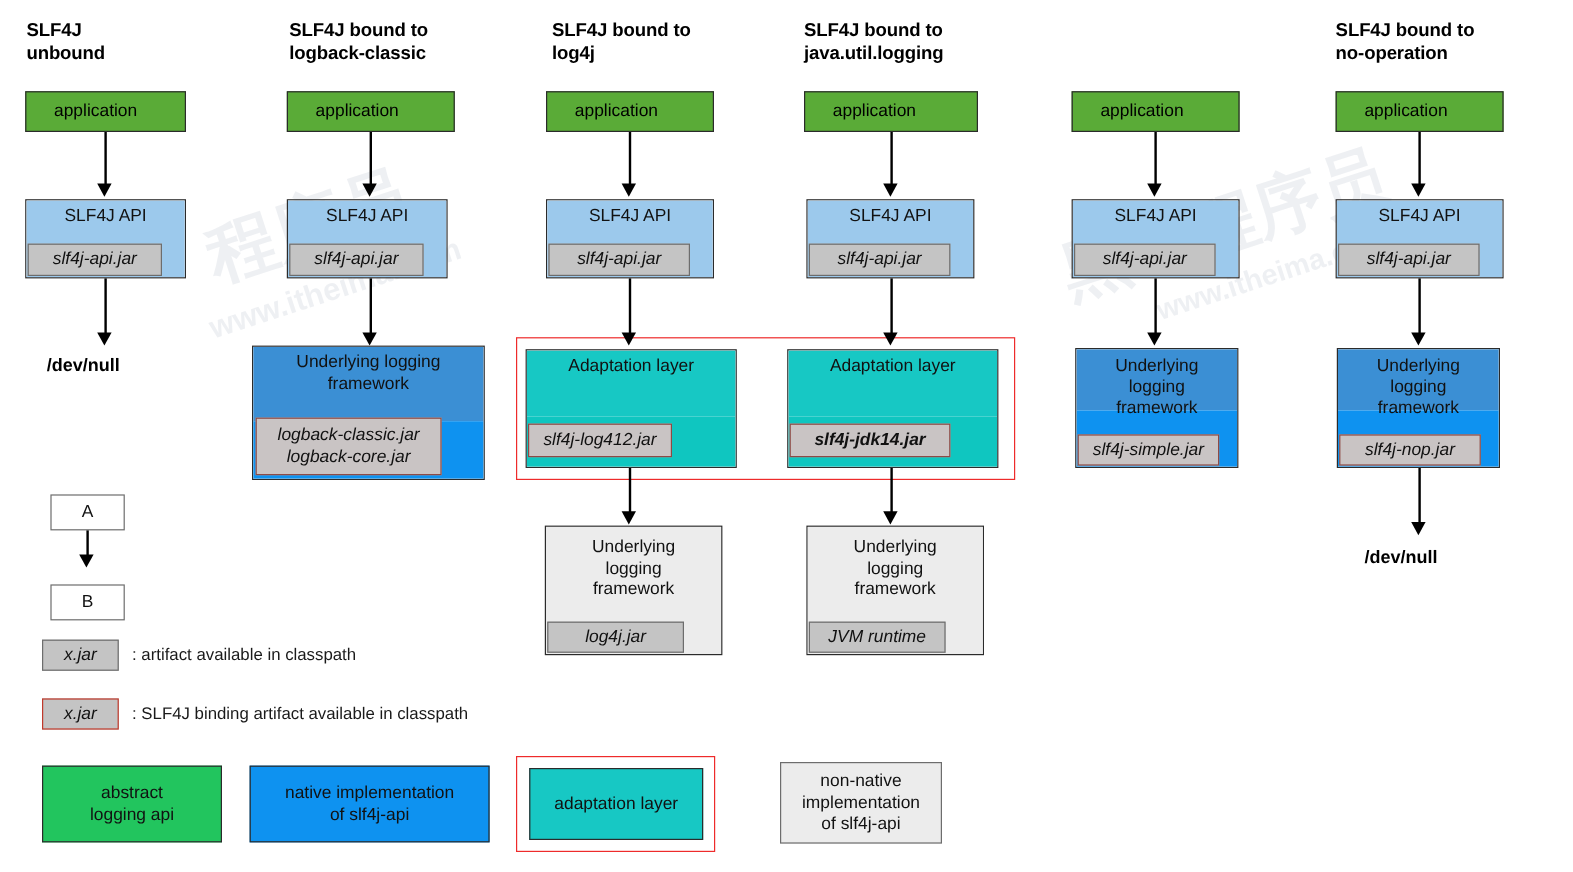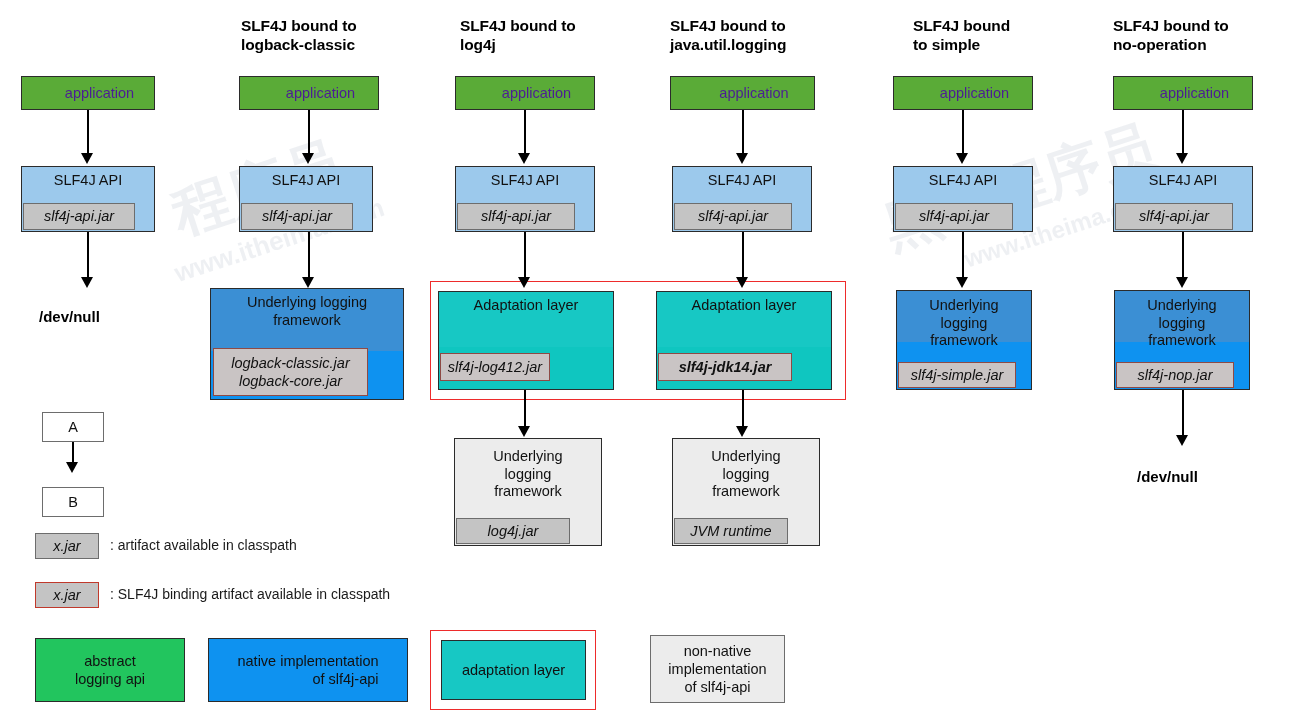--- a/index.html
+++ b/index.html
@@ -24,25 +24,25 @@
     letter-spacing:-0.1px;
     color:#000;
     white-space:pre-line;
   }
 
   
   .node{
     border:1.6px solid #2b2b2b;
     display:flex;
     align-items:center;
-    justify-content:center;
+    justify-content:flex-start;
     text-align:center;
     font-size:14.5px;
     line-height:17px;
-    color:#4c1d95;
+    color:#000000;
     padding-left:23px;
   }
   .node.app{background:#5aab37;}
 
   
   .stack{
     position:absolute;
     border:1.6px solid #2b2b2b;
     box-sizing:border-box;
     overflow:hidden;
@@ -77,21 +77,21 @@
     position:absolute;width:0;height:0;
     border-left:6.5px solid transparent;
     border-right:6.5px solid transparent;
     border-top:11px solid #000;
   }
 
   
   .red-box{position:absolute;border:1.4px solid #ee2b2b;box-sizing:border-box;background:transparent;}
 
   
-  .devnull{position:absolute;font-weight:bold;font-size:15px;color:#000;white-space:nowrap;margin-top:12px;}
+  .devnull{position:absolute;font-weight:bold;font-size:15px;color:#000;white-space:nowrap;}
 
   
   .legend-text{position:absolute;font-size:14px;line-height:18px;color:#1a1a1a;white-space:pre-line;}
   .legend-box{
     position:absolute;box-sizing:border-box;
     display:flex;align-items:center;justify-content:center;
     font-size:14.5px;color:#111;background:#fff;border:1.6px solid #6d6d6d;
   }
   .legend-chip{
     position:absolute;box-sizing:border-box;
@@ -114,20 +114,22 @@
 </head>
 <body>
 
 <div id="canvas">
 
   <div class="wm" style="left:170px;top:150px;font-size:58px;transform:rotate(-18deg);">程序员</div>
   <div class="wm" style="left:170px;top:225px;font-size:26px;transform:rotate(-18deg);">www.itheima.com</div>
   <div class="wm" style="left:880px;top:150px;font-size:56px;transform:rotate(-18deg);">黑马程序员</div>
   <div class="wm" style="left:960px;top:215px;font-size:24px;transform:rotate(-18deg);">www.itheima.com</div>
 
+  <div class="abs col-title" style="left:22px;top:16px;width:190px;">SLF4J
+unbound</div>
 
   <div class="abs node app" style="left:21px;top:76px;width:134px;height:34px;">
     <span>application</span>
   </div>
   <div class="arrow-line" style="left:87px;top:110px;height:45px;"></div>
   <div class="arrow-head" style="left:81px;top:153px;"></div>
 
   <div class="stack" style="left:21px;top:166px;width:134px;height:66px;">
     <div class="band-top" style="height:100%;background:#9cc9ec;"></div>
     <div class="caption">SLF4J API</div>
@@ -185,21 +187,21 @@
   <div class="jar" style="left:457px;top:203px;width:118px;height:27px;">slf4j-api.jar</div>
 
   <div class="arrow-line" style="left:524px;top:232px;height:48px;"></div>
   <div class="arrow-head" style="left:518px;top:277px;"></div>
 
   <div class="stack" style="left:438px;top:291px;width:176px;height:99px;">
     <div class="band-top" style="height:55px;background:#17c8c4;"></div>
     <div class="band-bot" style="top:55px;background:#0fc6c0;"></div>
     <div class="caption">Adaptation layer</div>
   </div>
-  <div class="jar binding" style="left:440px;top:353px;width:110px;height:28px;">slf4j-log412.jar</div>
+  <div class="jar binding" style="left:440px;top:353px;width:120px;height:28px;">slf4j-log412.jar</div>
 
   <div class="arrow-line" style="left:524px;top:390px;height:40px;"></div>
   <div class="arrow-head" style="left:518px;top:426px;"></div>
 
   <div class="stack" style="left:454px;top:438px;width:148px;height:108px;">
     <div class="band-top" style="height:100%;background:#ececec;"></div>
     <div class="caption" style="padding-top:9px;white-space:pre-line;">Underlying
 logging
 framework</div>
   </div>
@@ -234,22 +236,20 @@
   <div class="arrow-head" style="left:736px;top:426px;"></div>
 
   <div class="stack" style="left:672px;top:438px;width:148px;height:108px;">
     <div class="band-top" style="height:100%;background:#ececec;"></div>
     <div class="caption" style="padding-top:9px;white-space:pre-line;">Underlying
 logging
 framework</div>
   </div>
   <div class="jar" style="left:674px;top:518px;width:114px;height:26px;">JVM runtime</div>
 
-  <div class="abs col-title" style="left:913px;top:16px;width:200px;">SLF4J bound
-to simple</div>
 
   <div class="abs node app" style="left:893px;top:76px;width:140px;height:34px;">
     <span>application</span>
   </div>
   <div class="arrow-line" style="left:962px;top:110px;height:45px;"></div>
   <div class="arrow-head" style="left:956px;top:153px;"></div>
 
   <div class="stack" style="left:893px;top:166px;width:140px;height:66px;">
     <div class="band-top" style="height:100%;background:#9cc9ec;"></div>
     <div class="caption">SLF4J API</div>
@@ -305,21 +305,21 @@
   <div class="legend-box" style="left:42px;top:487px;width:62px;height:30px;">B</div>
 
   <div class="legend-chip" style="left:35px;top:533px;width:64px;height:26px;">x.jar</div>
   <div class="legend-text" style="left:110px;top:536px;width:320px;">: artifact available in classpath</div>
 
   <div class="legend-chip binding" style="left:35px;top:582px;width:64px;height:26px;">x.jar</div>
   <div class="legend-text" style="left:110px;top:585px;width:400px;">: SLF4J binding artifact available in classpath</div>
 
   <div class="swatch" style="left:35px;top:638px;width:150px;height:64px;background:#22c55e;">abstract
 logging api</div>
-  <div class="swatch" style="left:208px;top:638px;width:200px;height:64px;background:#0e92f0;text-align:right;">native implementation
+  <div class="swatch" style="left:208px;top:638px;width:200px;height:64px;background:#0e92f0;">native implementation
 of slf4j-api</div>
   <div class="red-box" style="left:430px;top:630px;width:166px;height:80px;"></div>
   <div class="swatch" style="left:441px;top:640px;width:145px;height:60px;background:#17c8c4;">adaptation layer</div>
   <div class="swatch" style="left:650px;top:635px;width:135px;height:68px;background:#ececec;border-color:#6d6d6d;">non-native
 implementation
 of slf4j-api</div>
 
 </div>
 
 </body></html>

